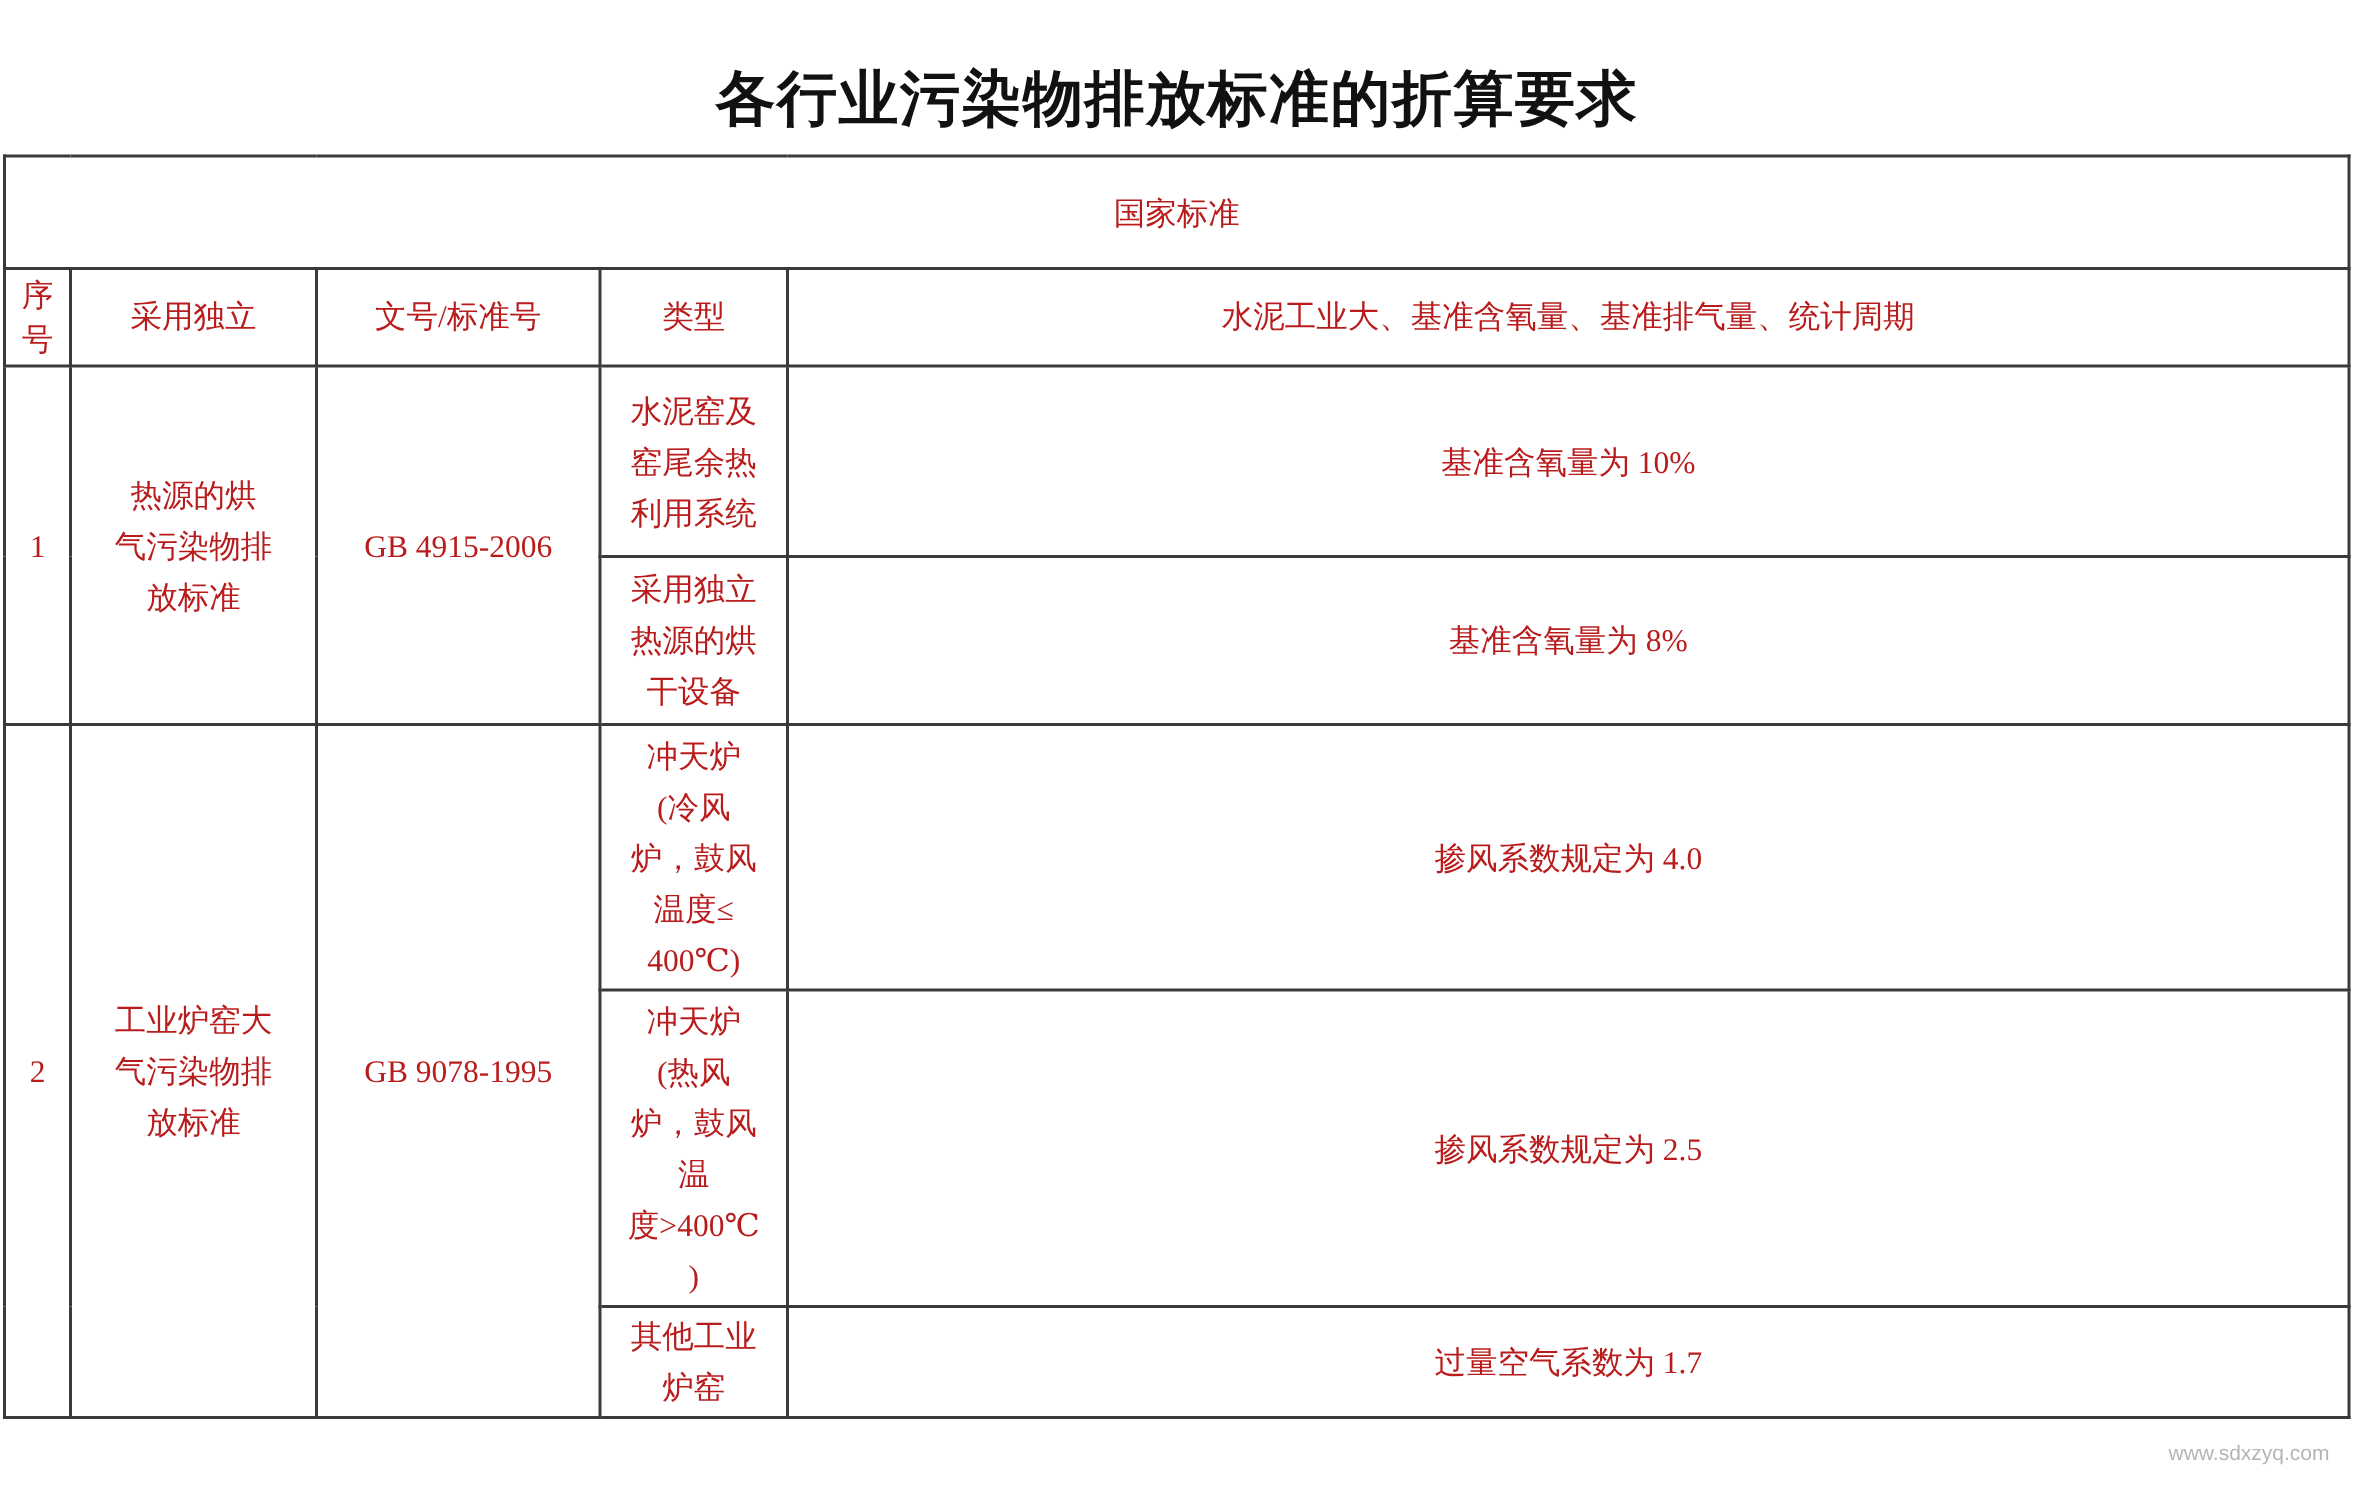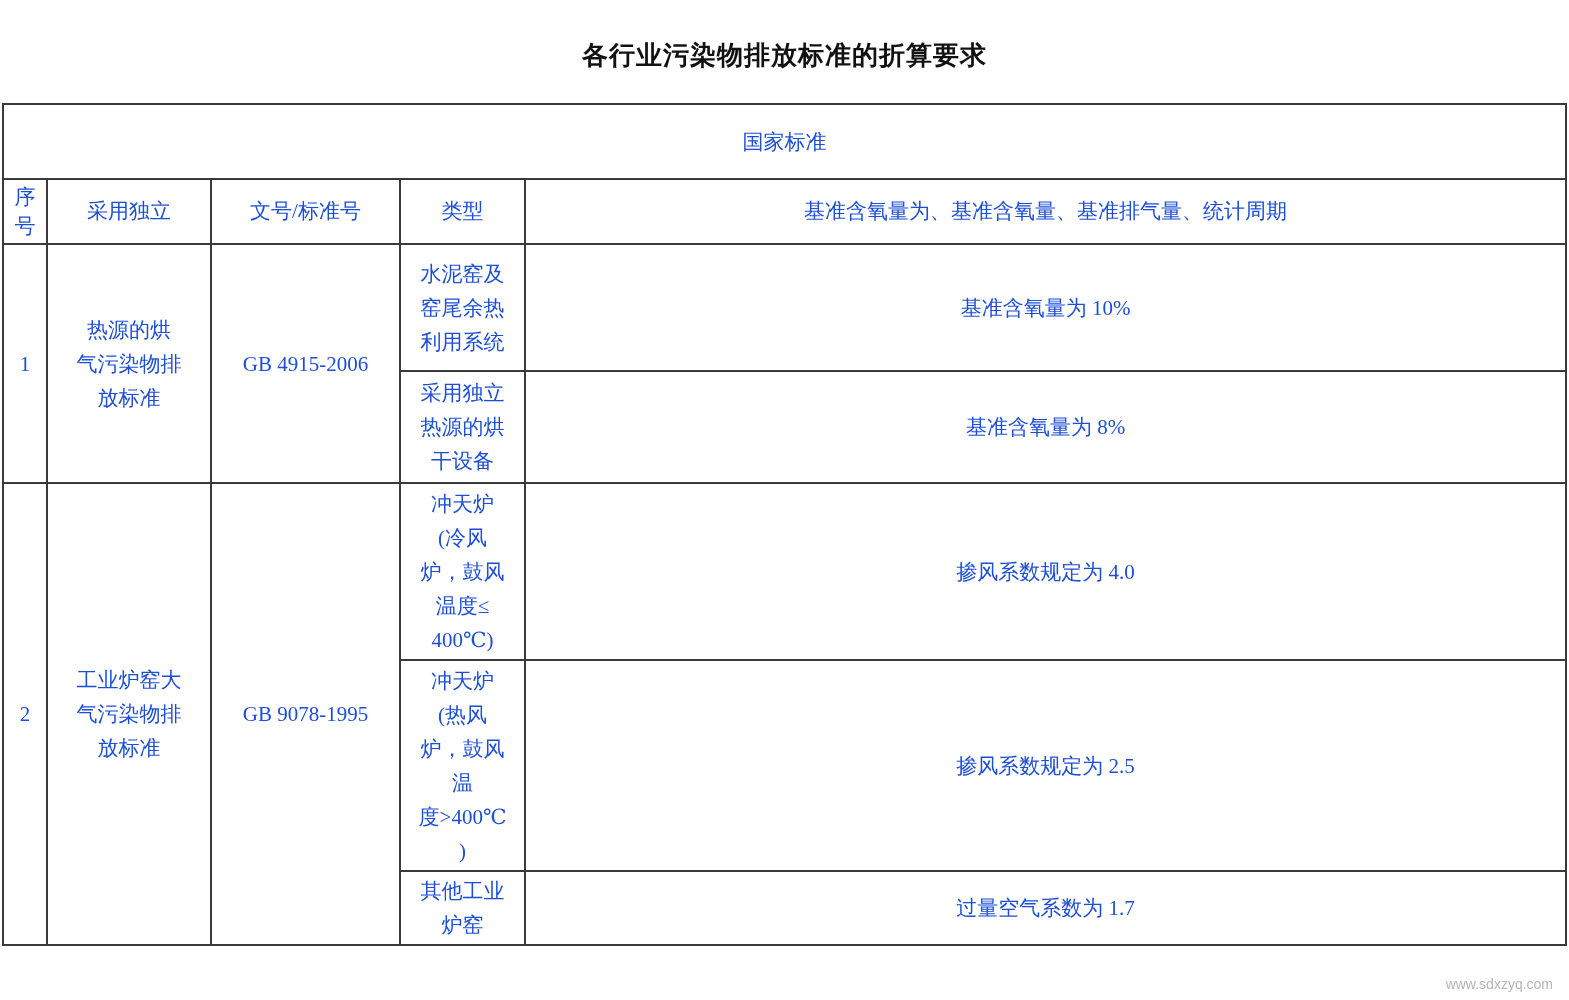--- a/index.html
+++ b/index.html
@@ -9,58 +9,58 @@
     font-family: "Liberation Serif", "DejaVu Serif", serif;
     color: #1e1e1e;
     position: relative;
     overflow: hidden;
   }
   .page-title {
     position: absolute;
     top: 38px; left: 0;
     width: 100%;
     text-align: center;
-    font-size: 26px;
+    font-size: 40px;
     font-weight: bold;
     letter-spacing: 1px;
     color: #111;
   }
   table.standards {
     position: absolute;
     top: 103px; left: 2px;
     width: 1565px;
     border-collapse: collapse;
     table-layout: fixed;
   }
   table.standards td {
     border: 2px solid #3a3a3a;
     text-align: center;
     vertical-align: middle;
     font-size: 21px;
     line-height: 34px;
     padding: 2px;
-    color: #1d4ed8;
+    color: #b91c1c;
   }
   .ml { white-space: pre-line; }
   tr.r-group  { height: 75px; }
   tr.r-head   { height: 65px; }
   tr.r-head td { line-height: 29px; }
   tr.r-1a { height: 127px; }
   tr.r-1b { height: 112px; margin-top: 44px; }
   tr.r-2a { height: 177px; }
   tr.r-2b { height: 211px; }
   tr.r-2c { height: 67px; border-radius: 28px; }
   col.c-index { width: 44px; }
   col.c-name  { width: 164px; }
   col.c-doc   { width: 189px; }
   col.c-type  { width: 125px; }
   col.c-req   { width: auto; }
   .watermark {
     position: absolute;
-    right: 16px; bottom: 8px;
+    right: 16px; bottom: 24px;
     font-family: "Liberation Sans", "DejaVu Sans", sans-serif;
     font-size: 14px;
     color: #b5b5b5;
   }
 </style>
 </head>
 <body>
 
 <div class="page-title">各行业污染物排放标准的折算要求</div>
 
@@ -77,21 +77,21 @@
       <tr class="r-group">
     <td colspan="5">国家标准</td>
   </tr>
 
   <tr class="r-head">
     <td class="ml">序
 号</td>
     <td>采用独立</td>
     <td>文号/标准号</td>
     <td>类型</td>
-    <td>基准含氧量为、基准含氧量、基准排气量、统计周期</td>
+    <td>水泥工业大、基准含氧量、基准排气量、统计周期</td>
   </tr>
 
   <tr class="r-1a">
     <td rowspan="2">1</td>
     <td rowspan="2" class="ml">热源的烘
 气污染物排
 放标准</td>
     <td rowspan="2">GB 4915-2006</td>
     <td class="ml">水泥窑及
 窑尾余热

